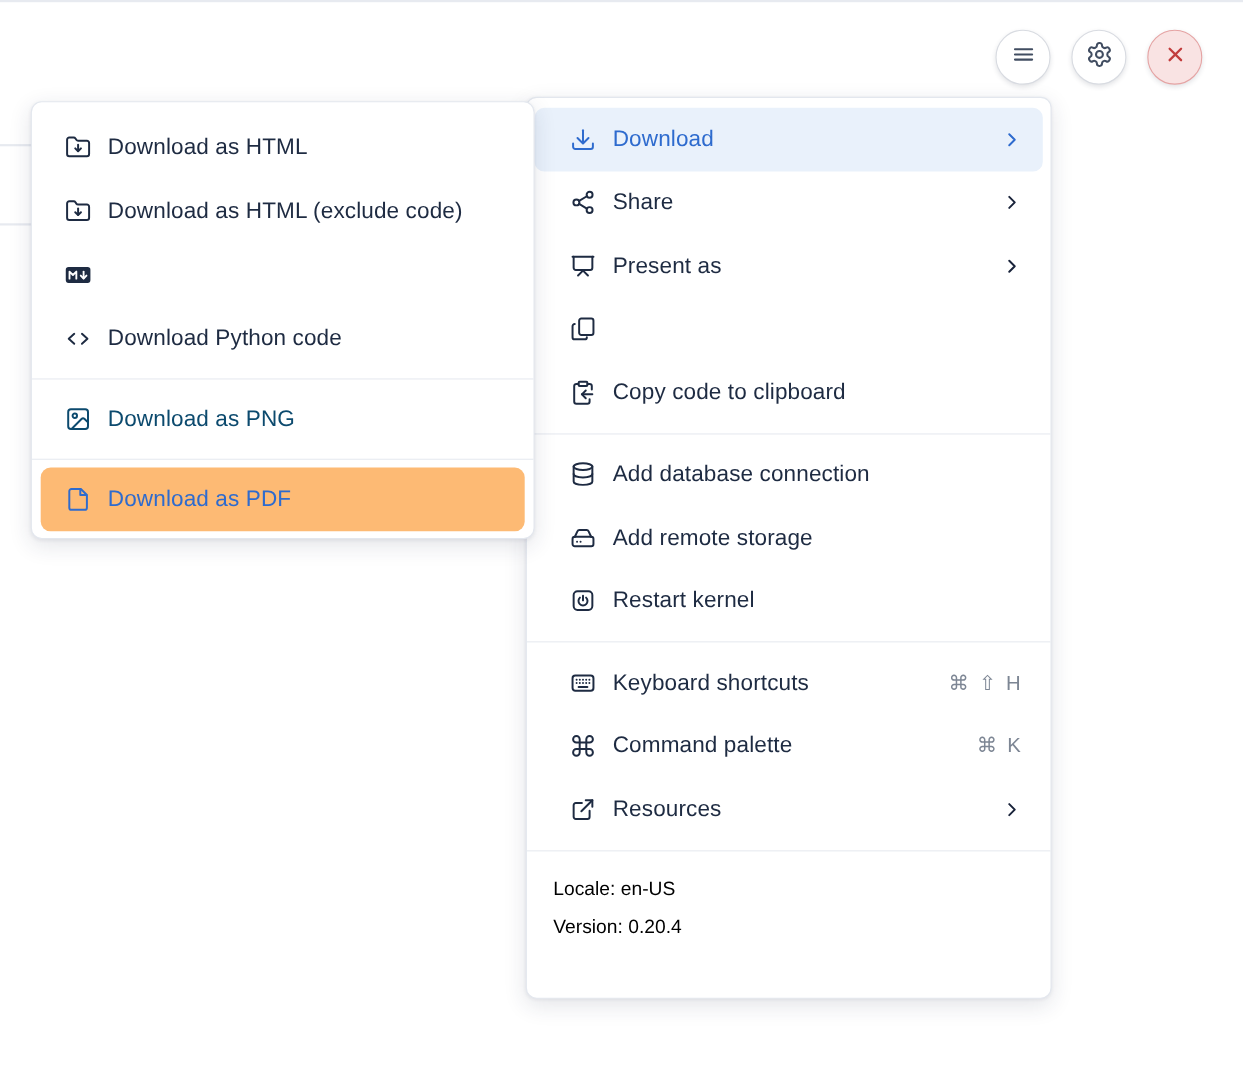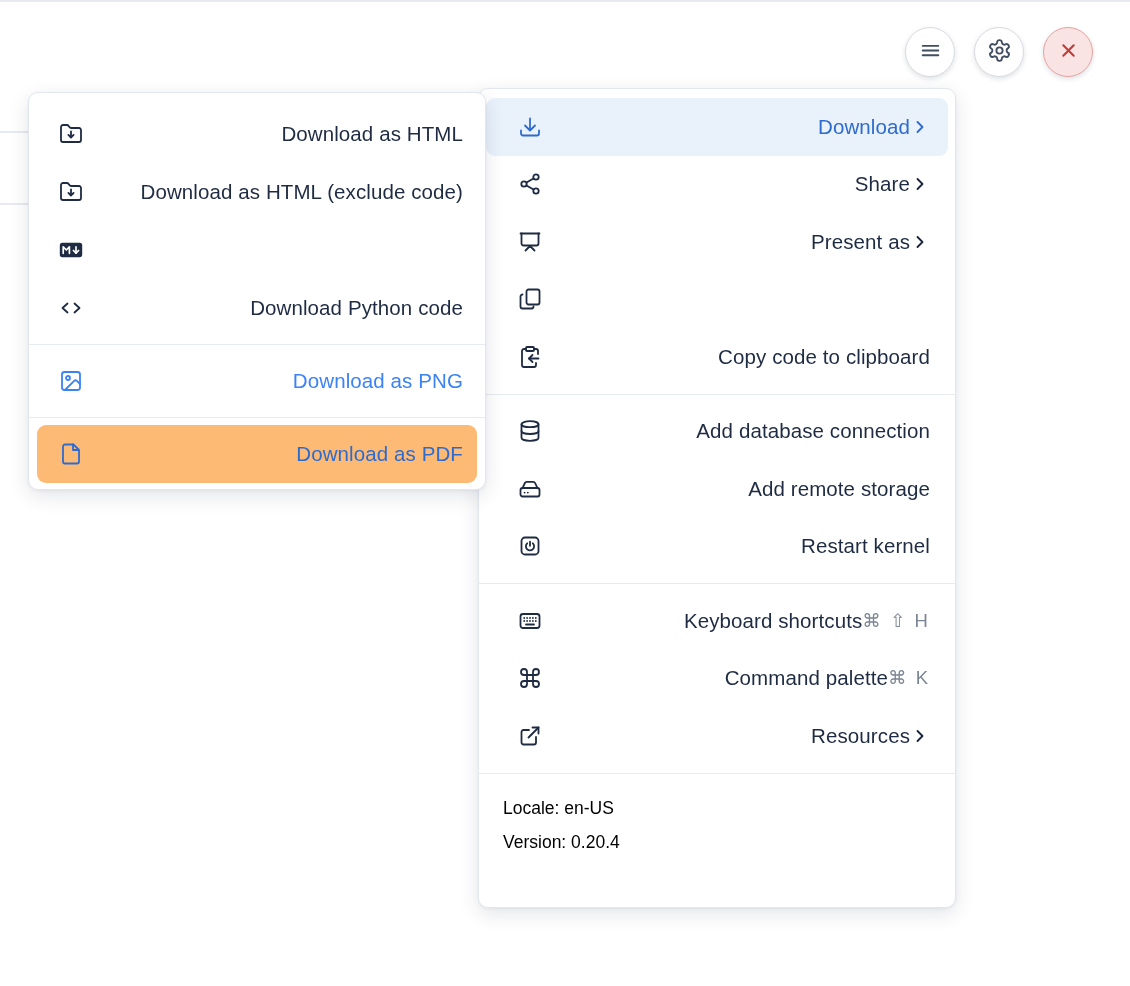--- a/index.html
+++ b/index.html
@@ -34,22 +34,22 @@
   
   .mainmenu { left:478px; top:88px; width:478px; height:820px; z-index:2; padding:9px 7px 0; }
   .mainmenu .mi { height:57.5px; padding:0 18px 0 32px; font-size:20.5px; }
   .mainmenu .sep { margin:8px -7px; }
   .mainmenu .hl { background:#e9f1fb; border-radius:9px; }
 
   .mi { display:flex; align-items:center; color:#1e2b42; cursor:pointer; }
   .mi .ic { flex:0 0 auto; width:24px; height:24px; display:flex; align-items:center;
     justify-content:center; margin-right:15px; }
   .mi .ic svg { width:24px; height:24px; }
-  .mi .lbl { flex:1 1 auto; white-space:nowrap; letter-spacing:.1px;text-align:right; }
-  .mi.disabled { color:#3b82f6; cursor:default; }
+  .mi .lbl { flex:1 1 auto; white-space:nowrap; letter-spacing:.1px; }
+  .mi.disabled { color:#0c4a6e; cursor:default; }
   .mi.accent { color:#2e6bce; }
   .chev { flex:0 0 auto; width:20px; height:20px; color:#19233a; }
   .mi.accent .chev { color:#2e6bce; }
   .chev svg { width:20px; height:20px; }
   .shortcut { flex:0 0 auto; font-size:18.5px; color:#7d8694; letter-spacing:2px; white-space:nowrap; }
 
   .sep { height:1px; background:#e7eaf0; }
 
   .menu-footer { padding:9px 17px 0; }
   .menu-footer .fline { font-size:17.5px; color:#000000; line-height:34px; }

